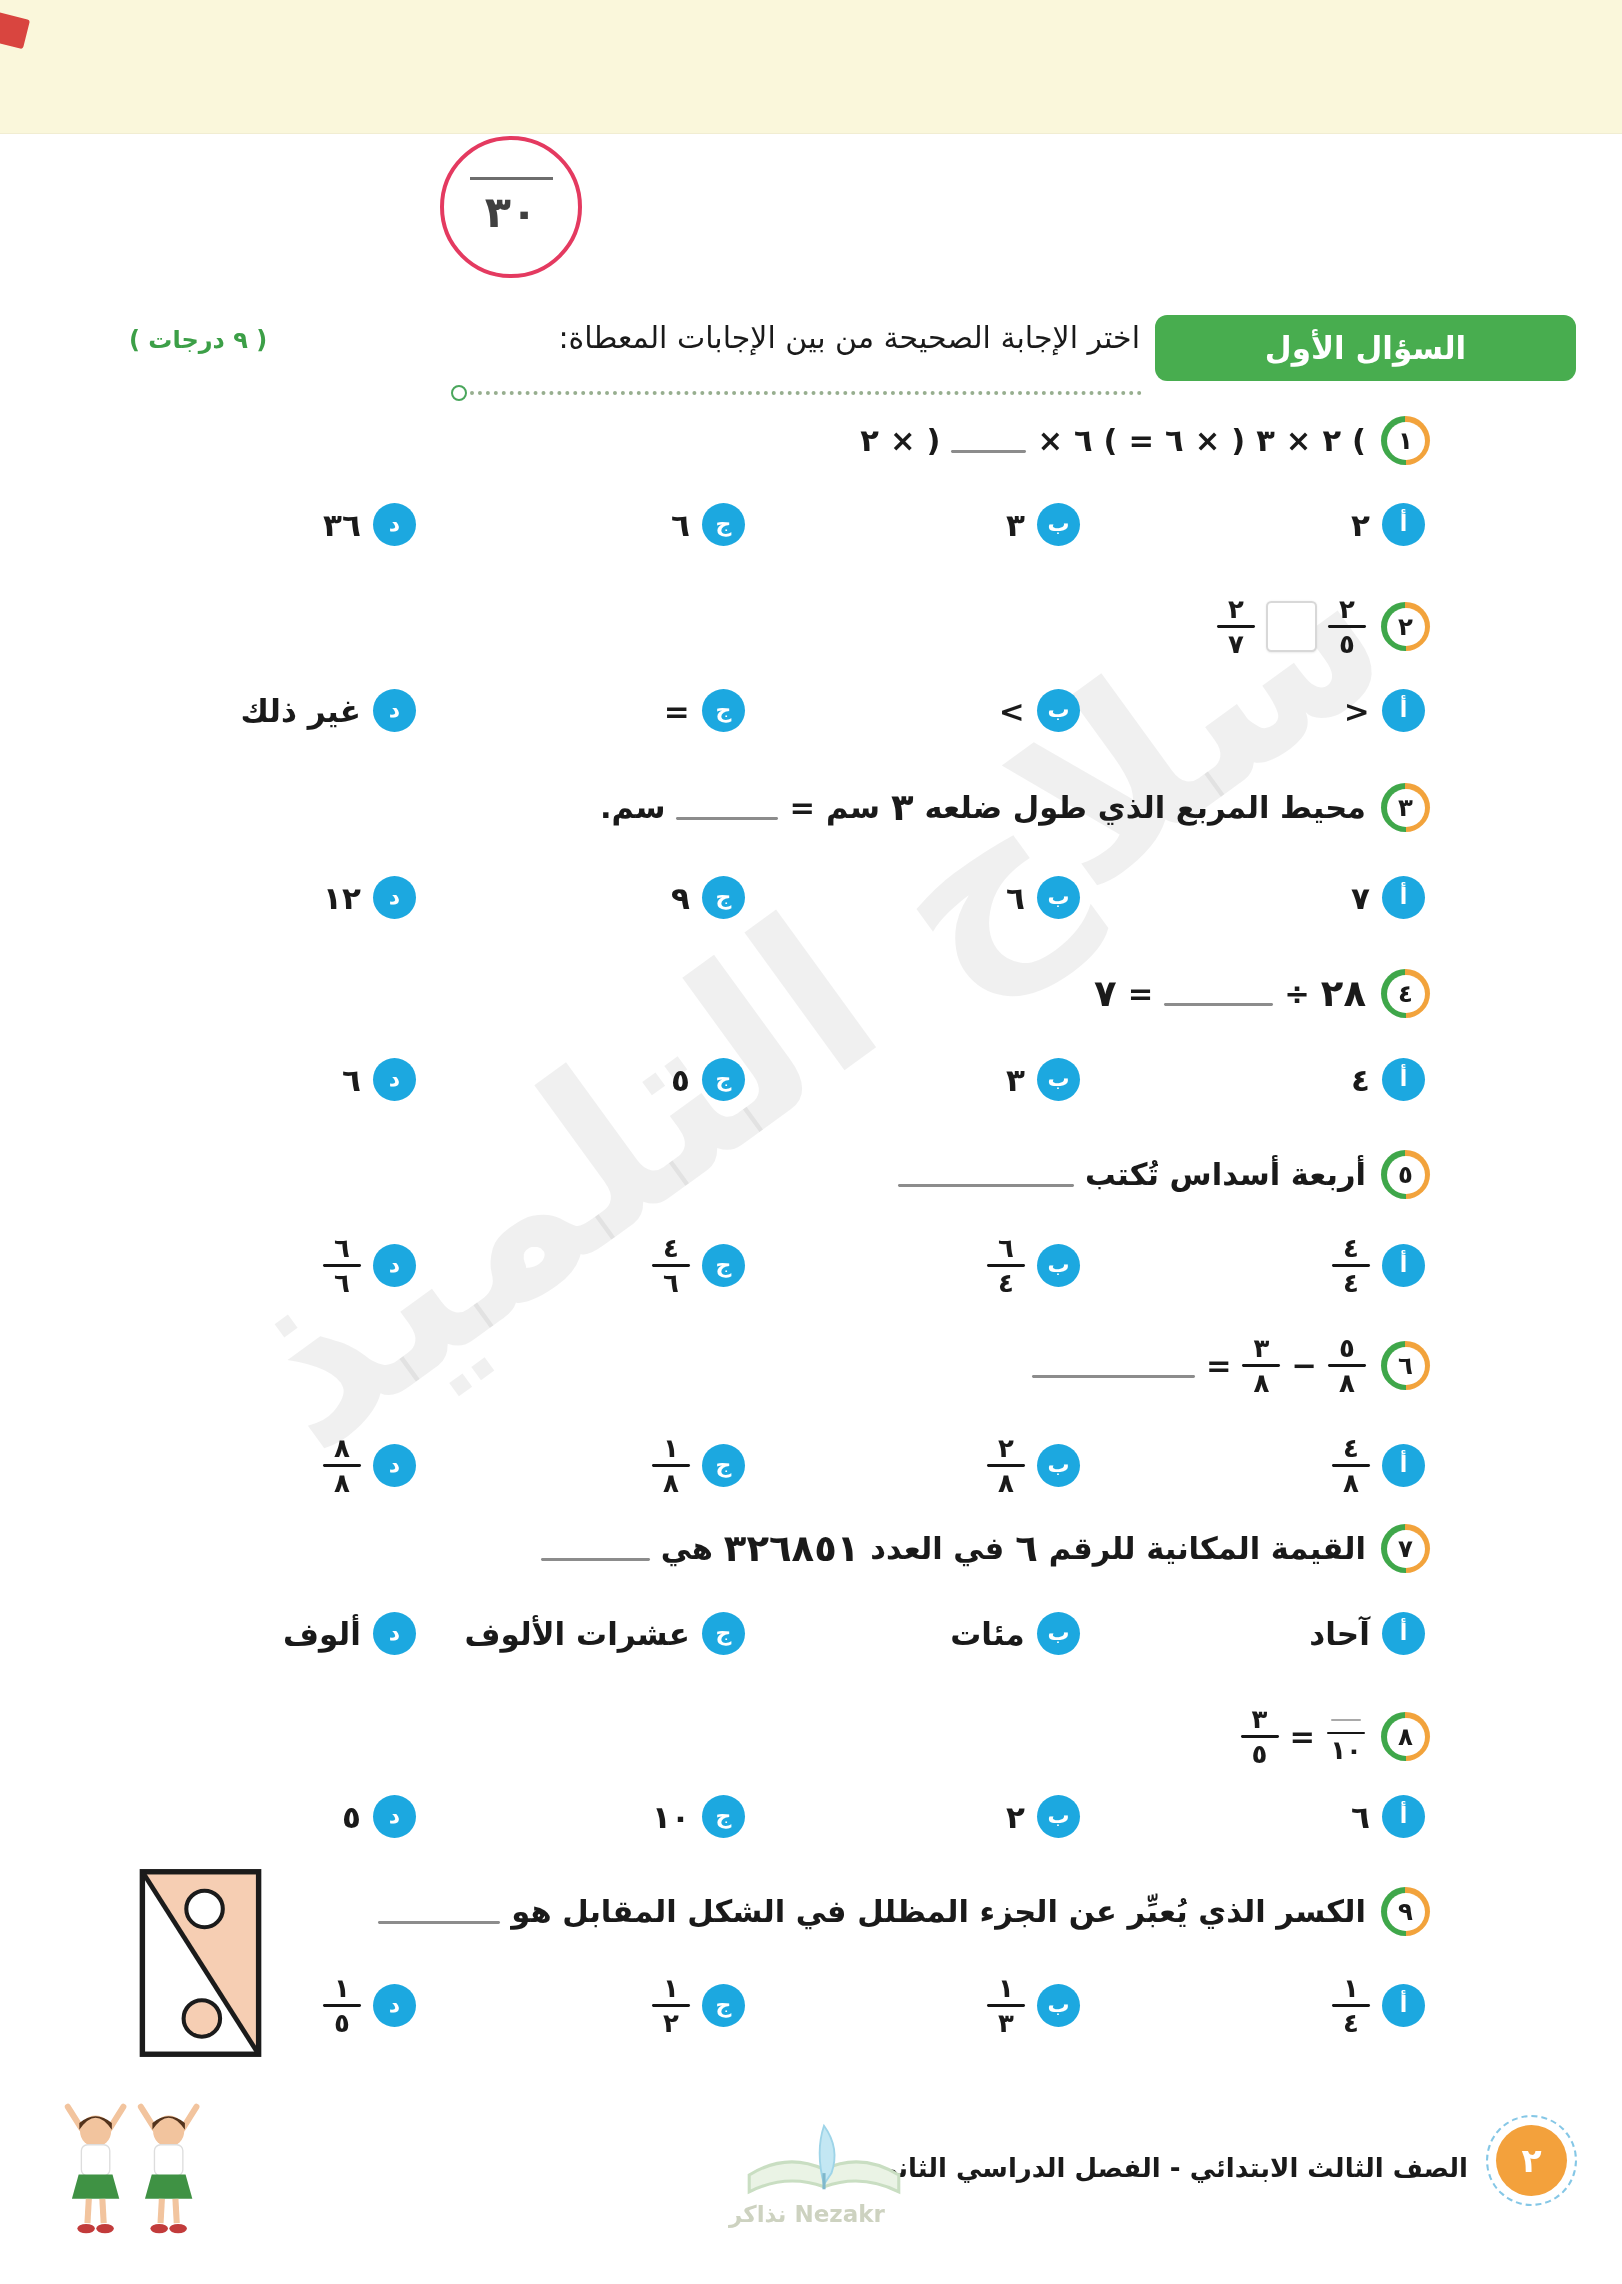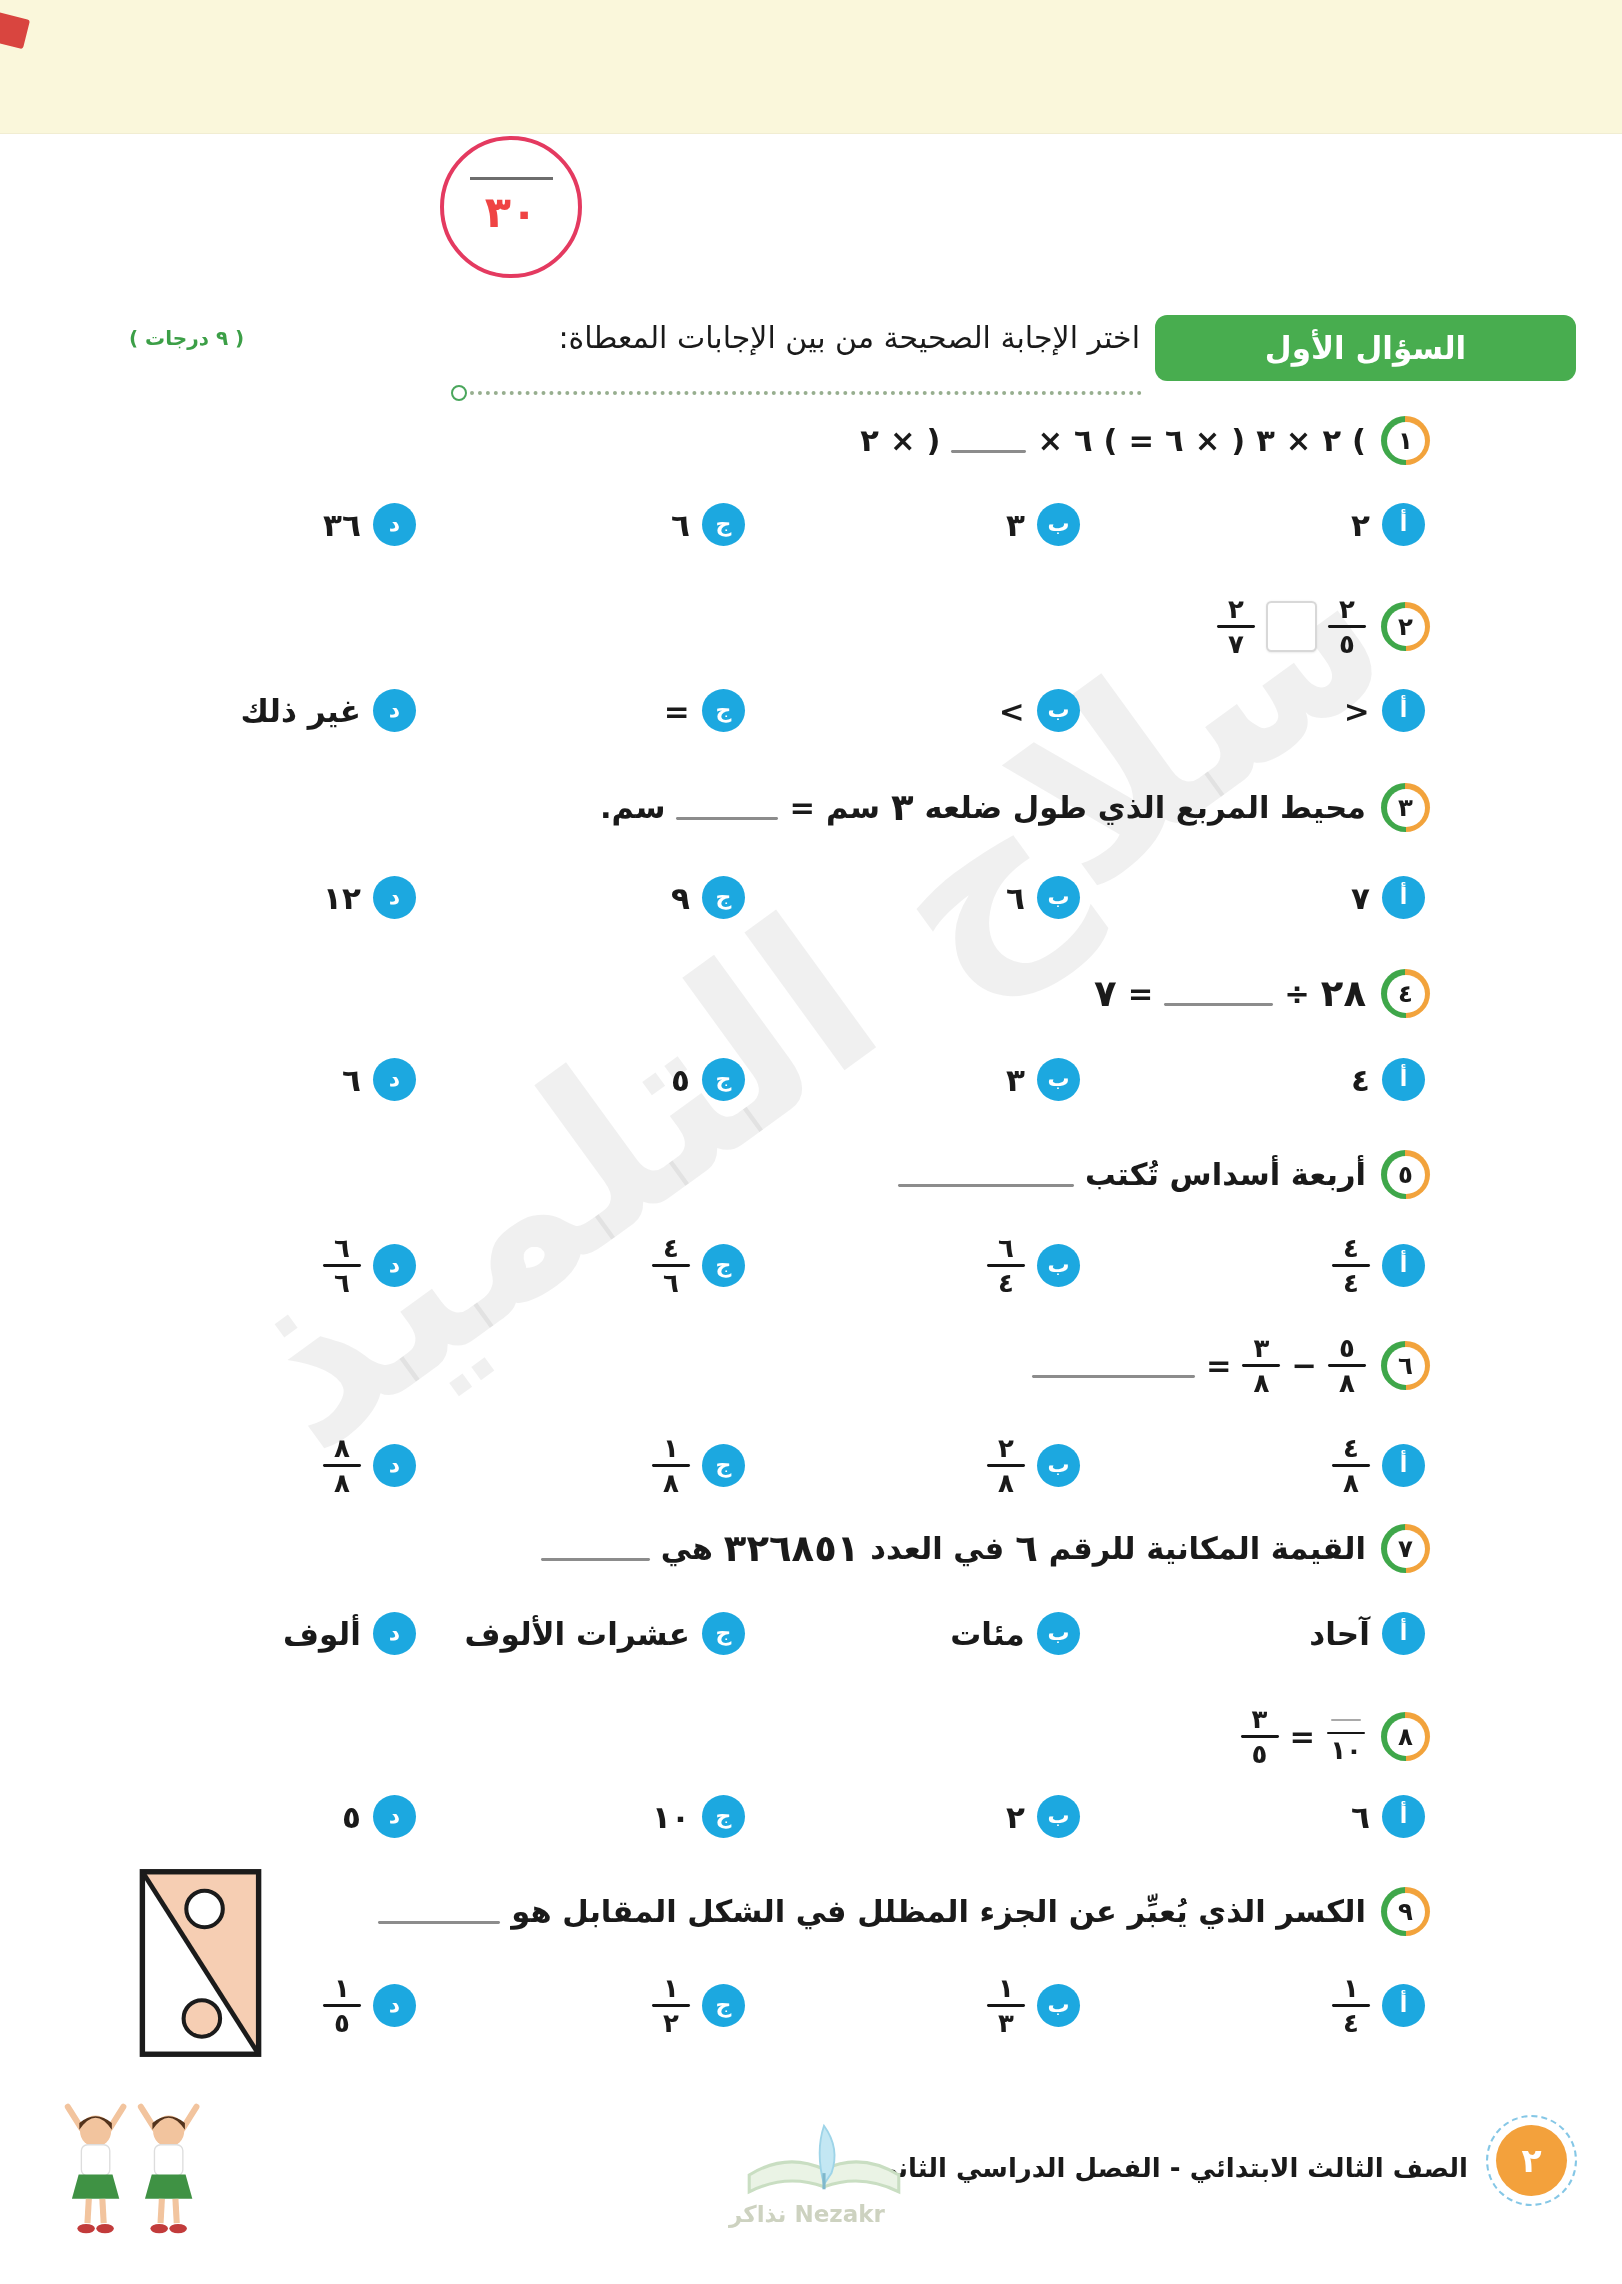--- a/index.html
+++ b/index.html
@@ -17,30 +17,30 @@
              pointer-events:none;}
 
   
   .title-green{left:566px;top:140px;width:563px;height:132px;background:#43AB4D;border-radius:19px;}
   .title-white{position:absolute;left:95px;right:88px;top:10.2px;bottom:10.2px;background:#ffffff;border-radius:11px;
                display:flex;align-items:center;justify-content:center;}
   .title-text{font-size:53px;font-weight:bold;color:#E8375F;direction:rtl;}
   .score-circle{left:440px;top:136px;width:134px;height:134px;background:#ffffff;border:4.1px solid #E43A60;
                 border-radius:50%;display:flex;flex-direction:column;align-items:center;justify-content:center;z-index:2;}
   .score-line{width:83px;height:2.7px;background:#6d6d6d;margin-bottom:6.8px;}
-  .score-num{font-size:43px;font-weight:bold;color:#ef4444;}
+  .score-num{font-size:43px;font-weight:bold;color:#404040;}
 
   
   .section-badge{right:47px;top:315px;width:421px;height:66px;background:#48AD4F;border-radius:12.2px;
                  display:flex;align-items:center;justify-content:center;}
   .section-badge span{color:#fff;font-size:31px;font-weight:bold;direction:rtl;}
   .instruction{right:483px;top:320px;font-size:30px;font-weight:normal;direction:rtl;white-space:nowrap;}
   .dotted-line{left:470px;top:391px;width:672px;height:0;border-bottom:4.1px dotted #97AE8F;}
   .dot-end{position:absolute;left:-19px;top:-6.1px;width:12.2px;height:12.2px;border:2px solid #4AA65C;border-radius:50%;background:#fff;}
-  .marks{left:129px;top:326px;font-size:20px;font-weight:bold;color:#3C9F47;direction:rtl;}
+  .marks{left:129px;top:326px;font-size:24px;font-weight:bold;color:#3C9F47;direction:rtl;}
 
   
   .q-layer{left:0;top:0;width:1623px;height:2284px;}
   .q-row{position:absolute;right:193px;height:81px;display:flex;direction:rtl;align-items:center;gap:15px;}
   .q-row.tall{height:129px;}
   .q-num{width:49px;height:49px;border-radius:50%;flex:0 0 auto;
          background:conic-gradient(#F2A33C 0deg 180deg,#3FA74A 180deg 360deg);
          display:flex;align-items:center;justify-content:center;}
   .q-num-inner{width:38px;height:38px;background:#fff;border-radius:50%;display:flex;align-items:center;
                justify-content:center;font-size:24.4px;font-weight:bold;color:#1a1a1a;}

